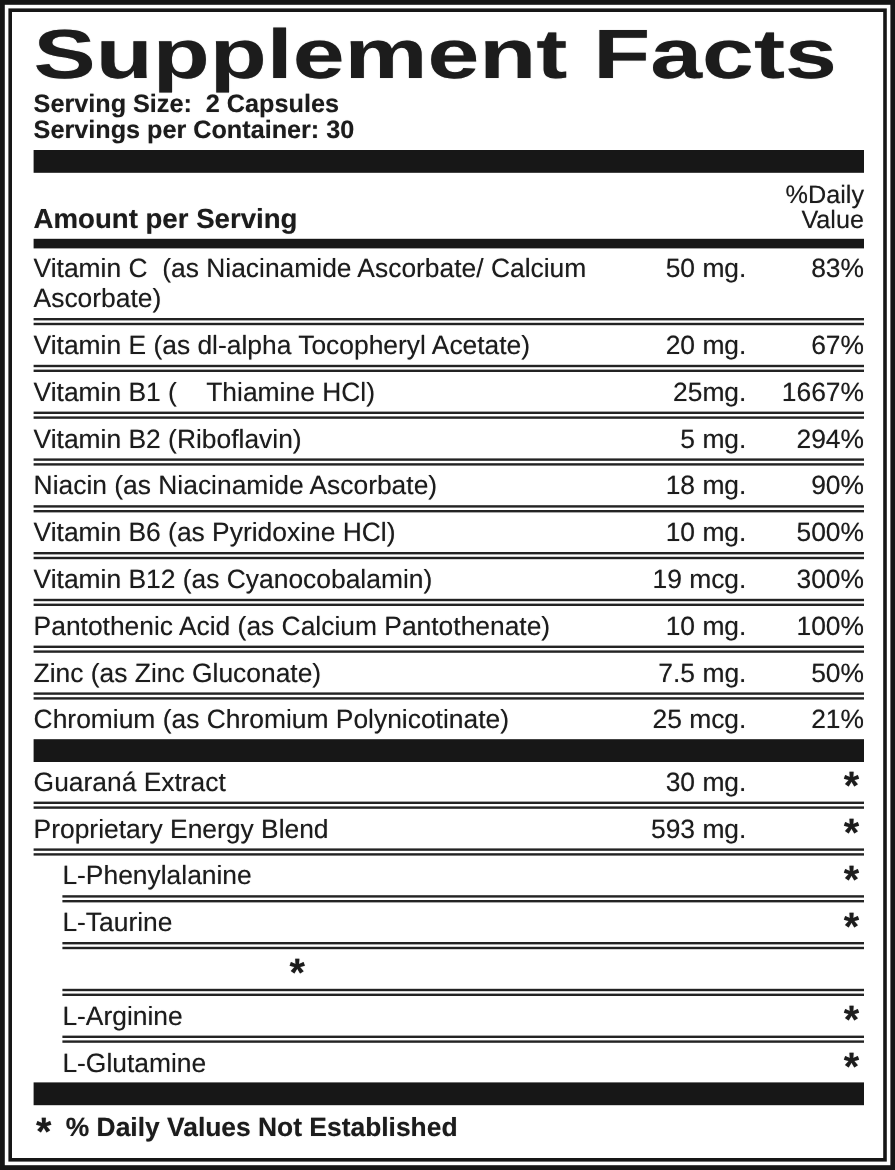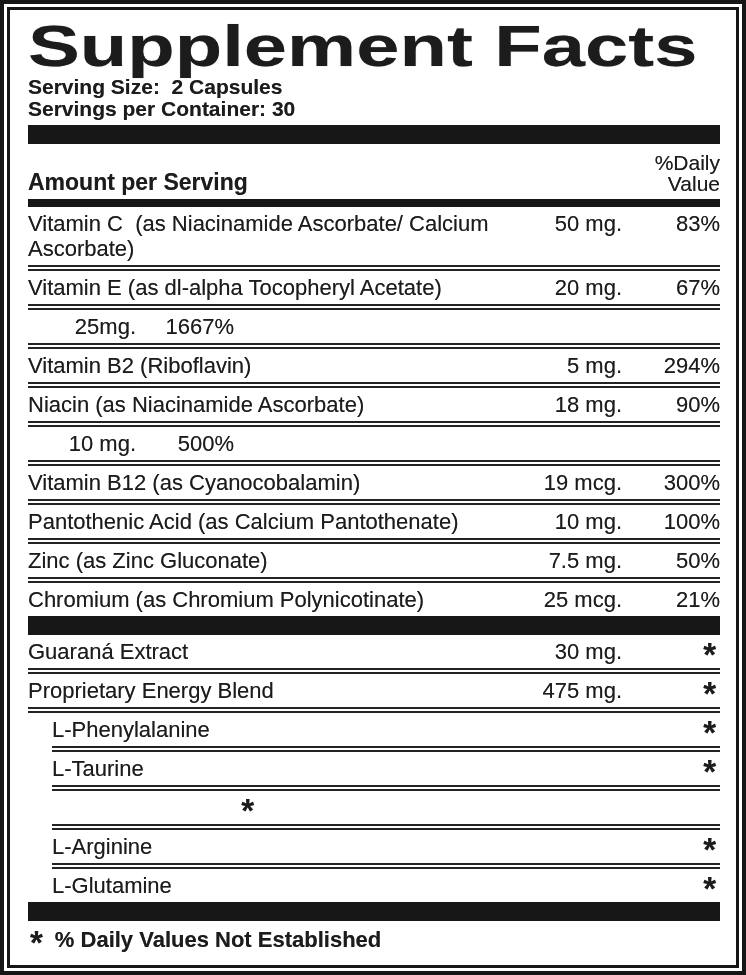--- a/index.html
+++ b/index.html
@@ -108,34 +108,36 @@
           <span class="cell name">Vitamin C &nbsp;(as Niacinamide Ascorbate/ Calcium Ascorbate)</span>
           <span class="cell amount">50 mg.</span>
           <span class="cell dv">83%</span>
         </div>
         <div class="row">
           <span class="cell name">Vitamin E (as dl-alpha Tocopheryl Acetate)</span>
           <span class="cell amount">20 mg.</span>
           <span class="cell dv">67%</span>
         </div>
         <div class="row">
+          <span class="cell name">Vitamin B1 (&nbsp;&nbsp;&nbsp;&nbsp;Thiamine HCl)</span>
           <span class="cell amount">25mg.</span>
           <span class="cell dv">1667%</span>
         </div>
         <div class="row">
           <span class="cell name">Vitamin B2 (Riboflavin)</span>
           <span class="cell amount">5 mg.</span>
           <span class="cell dv">294%</span>
         </div>
         <div class="row">
           <span class="cell name">Niacin (as Niacinamide Ascorbate)</span>
           <span class="cell amount">18 mg.</span>
           <span class="cell dv">90%</span>
         </div>
         <div class="row">
+          <span class="cell name">Vitamin B6 (as Pyridoxine HCl)</span>
           <span class="cell amount">10 mg.</span>
           <span class="cell dv">500%</span>
         </div>
         <div class="row">
           <span class="cell name">Vitamin B12 (as Cyanocobalamin)</span>
           <span class="cell amount">19 mcg.</span>
           <span class="cell dv">300%</span>
         </div>
         <div class="row">
           <span class="cell name">Pantothenic Acid (as Calcium Pantothenate)</span>
@@ -157,21 +159,21 @@
     <div class="bar bar-xl"></div>
 
     <div class="rows-blend">
         <div class="row">
           <span class="cell name">Guaraná Extract</span>
           <span class="cell amount">30 mg.</span>
           <span class="cell dv"><span class="ast-sym">*</span></span>
         </div>
         <div class="row">
           <span class="cell name">Proprietary Energy Blend</span>
-          <span class="cell amount">475 mg.</span>
+          <span class="cell amount">593 mg.</span>
           <span class="cell dv"><span class="ast-sym">*</span></span>
         </div>
       </div>
 
     <div class="rows-sub">
         <div class="row">
           <span class="cell name">L-Phenylalanine</span>
           <span class="cell amount"></span>
           <span class="cell dv"><span class="ast-sym">*</span></span>
         </div>

